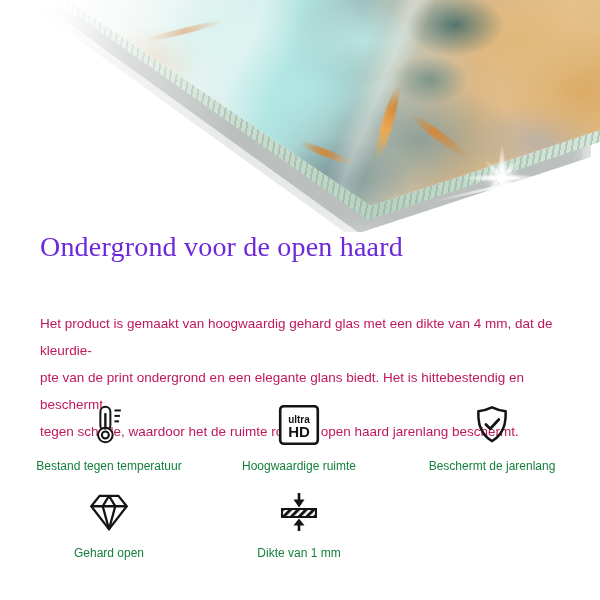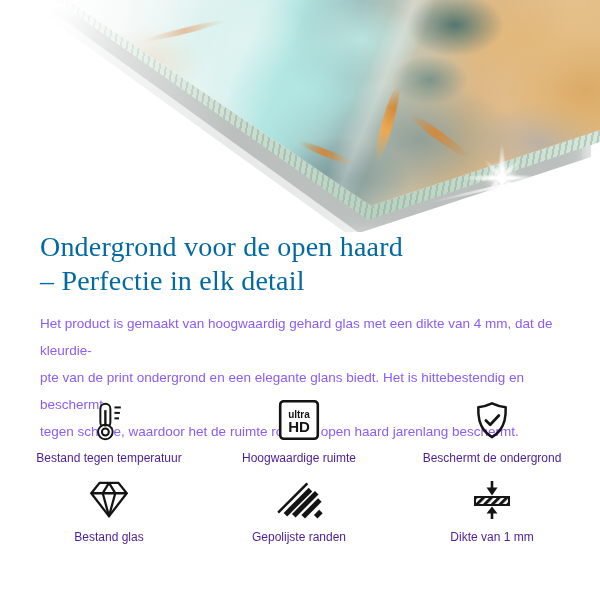--- a/index.html
+++ b/index.html
@@ -77,30 +77,30 @@
   .sparkle .b-v { left:36px; top:6px; width:8px; height:68px; }
   .sparkle .b-d1 { left:15px; top:36px; width:50px; height:7px; transform:rotate(45deg);  opacity:.75; }
   .sparkle .b-d2 { left:15px; top:36px; width:50px; height:7px; transform:rotate(-45deg); opacity:.75; }
   .sparkle .core { position:absolute; left:33px; top:33px; width:14px; height:14px; border-radius:50%;
     background:radial-gradient(circle, #fff 30%, rgba(255,255,255,0) 72%);
     box-shadow:0 0 10px 4px rgba(255,255,255,0.9); }
 
   
   .heading { position:absolute; left:40px; top:230px; width:530px;
     font-family:"Liberation Serif","DejaVu Serif",serif;
-    font-size:28px; line-height:34px; color:#0369a1; font-weight:400; letter-spacing:0.2px; }
+    font-size:28px; line-height:34px; color:#6d28d9; font-weight:400; letter-spacing:0.2px; }
   .paragraph { position:absolute; left:40px; top:310px; width:540px;
-    font-size:13.5px; line-height:27px; color:#8b5cf6; }
+    font-size:13.5px; line-height:27px; color:#be185d; }
 
   
   .features { position:absolute; left:30px; top:399px; width:544px;
     display:grid; grid-template-columns:158px 222px 164px; row-gap:13px; }
   .feature { display:flex; flex-direction:column; align-items:center; }
-  .icon-box { height:52px; display:flex; align-items:flex-start; justify-content:center; }
-  .feature-label { margin-top:0; font-size:12px; color:#4c1d95; white-space:nowrap; }
+  .icon-box { height:52px; display:flex; align-items:center; justify-content:center; }
+  .feature-label { margin-top:8px; font-size:12px; color:#15803d; white-space:nowrap; }
   .feature svg { display:block; }
 </style>
 </head>
 <body>
 
 <div class="page">
 
   <div class="hero">
     <div class="layer glass-shadow2"></div>
     <div class="layer glass-shadow"></div>
@@ -118,21 +118,20 @@
       <div class="beam b-h"></div>
         <div class="beam b-v"></div>
       <div class="beam b-d1"></div>
         <div class="beam b-d2"></div>
       <div class="core"></div>
     </div>
   </div>
 
   <h1 class="heading">
     <div>Ondergrond voor de open haard</div>
-    <div>– Perfectie in elk detail</div>
   </h1>
 
   <div class="paragraph">
     <div>Het product is gemaakt van hoogwaardig gehard glas met een dikte van 4 mm, dat de kleurdie-</div>
     <div>pte van de print ondergrond en een elegante glans biedt. Het is hittebestendig en beschermt</div>
     <div>tegen schade, waardoor het de ruimte rond de open haard jarenlang beschermt.</div>
   </div>
 
   <div class="features">
 
@@ -162,47 +161,35 @@
       <div class="feature-label">Hoogwaardige ruimte</div>
     </div>
 
     <div class="feature">
       <div class="icon-box">
         <svg width="42" height="44" viewBox="0 0 40 40" fill="none">
           <path d="M20 3.2 C24.5 5.4 29.5 6.4 33 6.8 C33.4 15.6 31.8 23.4 27.6 28.7 C24.6 32.5 21.2 34.8 20 35.4 C18.8 34.8 15.4 32.5 12.4 28.7 C8.2 23.4 6.6 15.6 7 6.8 C10.5 6.4 15.5 5.4 20 3.2 Z" stroke="#141414" stroke-width="2.4" stroke-linejoin="round"></path>
           <path d="M14.2 19.5 L18.3 23.6 L26.5 14.8" stroke="#141414" stroke-width="2.6" stroke-linecap="round" stroke-linejoin="round"></path>
         </svg>
       </div>
-      <div class="feature-label">Beschermt de ondergrond</div>
+      <div class="feature-label">Beschermt de jarenlang</div>
     </div>
 
     <div class="feature">
       <div class="icon-box">
         <svg width="48" height="42" viewBox="0 0 46 40" fill="none" stroke="#141414" stroke-width="2.2" stroke-linejoin="miter">
           <path d="M6 14.5 L14 4.5 H32 L40 14.5 L23 36.5 Z"></path>
           <path d="M6 14.5 H40"></path>
           <path d="M23 4.5 L17 14.5 L23 36.5"></path>
           <path d="M23 4.5 L29 14.5 L23 36.5"></path>
         </svg>
       </div>
-      <div class="feature-label">Bestand glas</div>
-    </div>
-
-    <div class="feature">
-      <div class="icon-box">
-        <svg width="48" height="42" viewBox="0 0 46 40" stroke="#141414" fill="none">
-          <line x1="3" y1="33" x2="31" y2="5" stroke-width="2.4"></line>
-          <line x1="10" y1="35" x2="34" y2="11" stroke-width="4.8"></line>
-          <line x1="18" y1="36" x2="40" y2="14" stroke-width="4.8"></line>
-          <line x1="27" y1="37" x2="43" y2="21" stroke-width="4.8"></line>
-          <line x1="39" y1="37" x2="44" y2="32" stroke-width="4.8"></line>
-        </svg>
-      </div>
-      <div class="feature-label">Gepolijste randen</div>
-    </div>
+      <div class="feature-label">Gehard open</div>
+    </div>
+
 
     <div class="feature">
       <div class="icon-box">
         <svg width="44" height="44" viewBox="0 0 44 44" fill="none">
           <defs>
             <pattern id="hatch" width="5.5" height="5.5" patternUnits="userSpaceOnUse" patternTransform="rotate(45)">
               <rect x="0" y="0" width="3" height="5.5" fill="#141414"></rect>
             </pattern>
           </defs>
           <rect x="5" y="19" width="34" height="8" fill="url(#hatch)" stroke="#141414" stroke-width="2"></rect>

